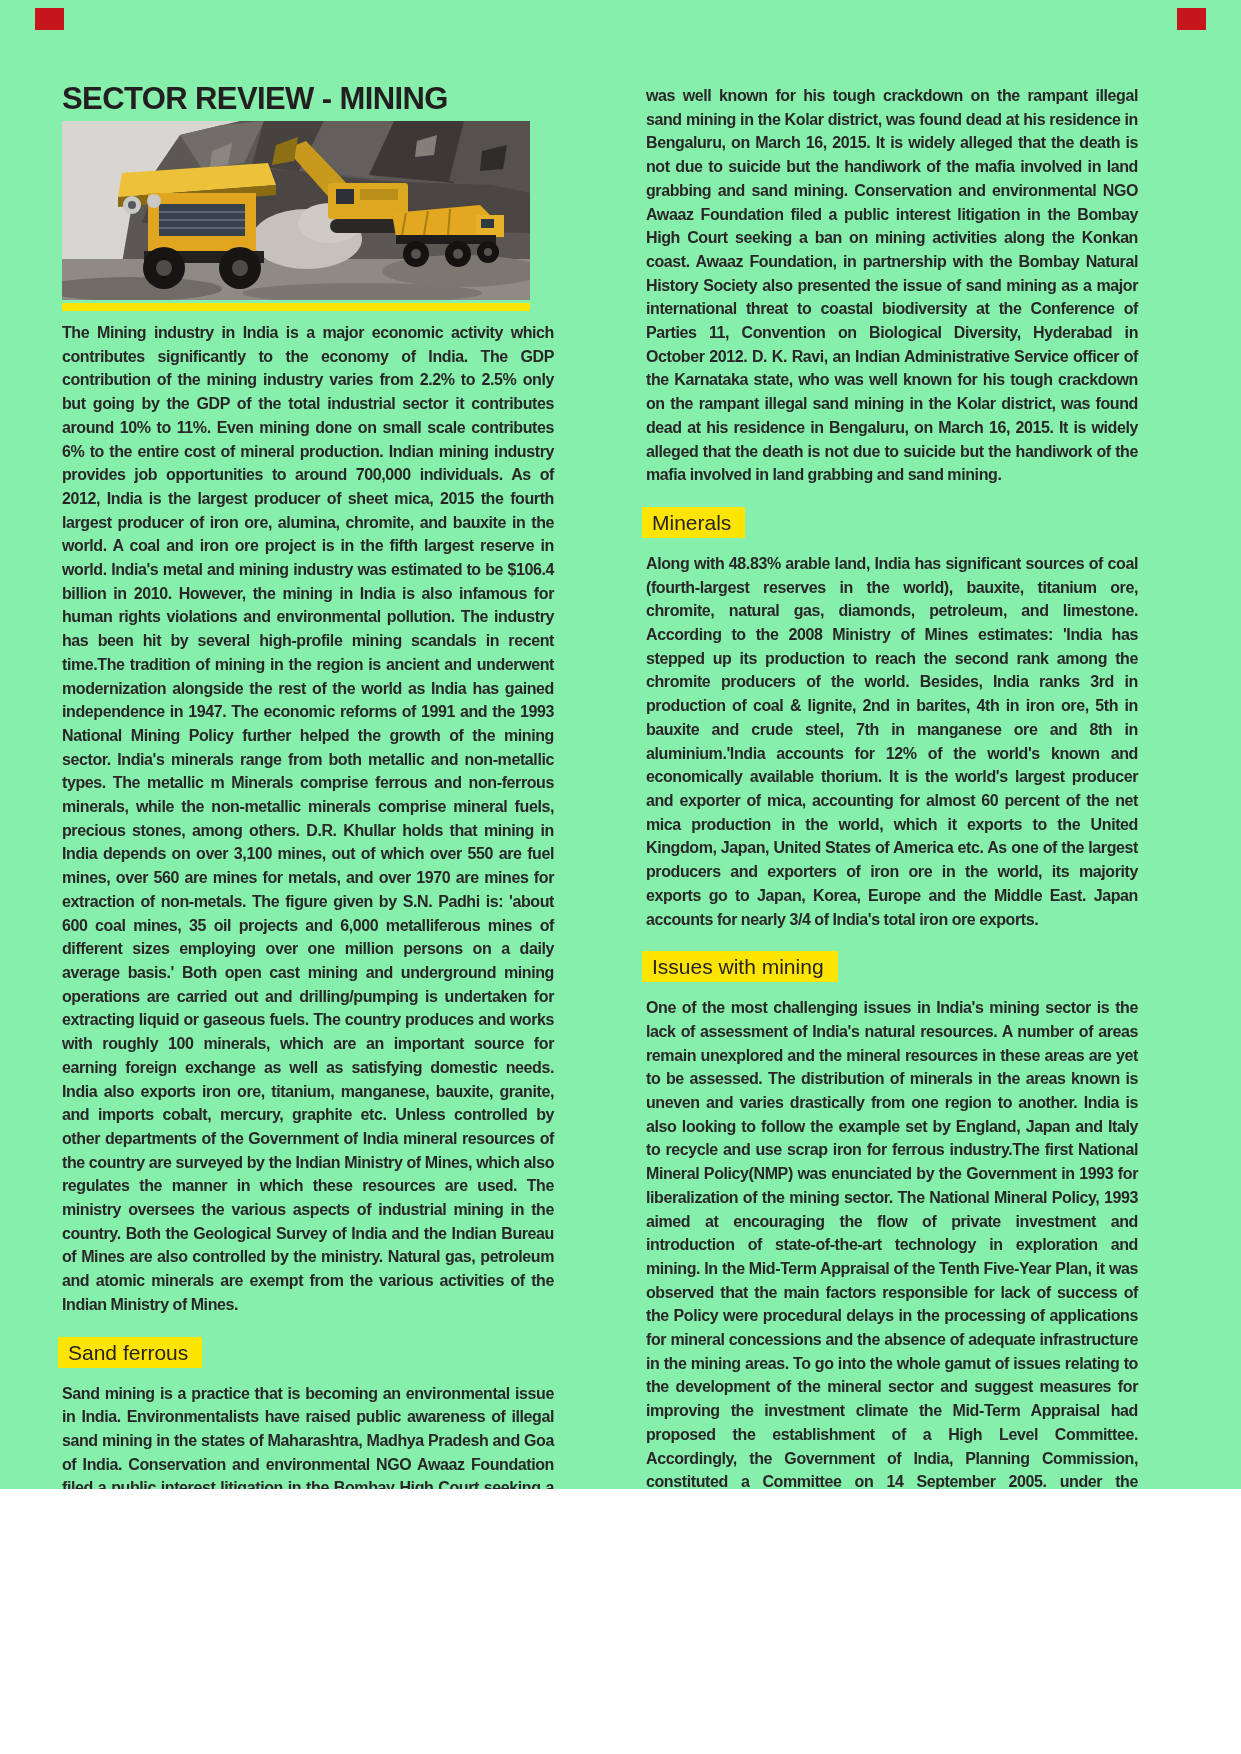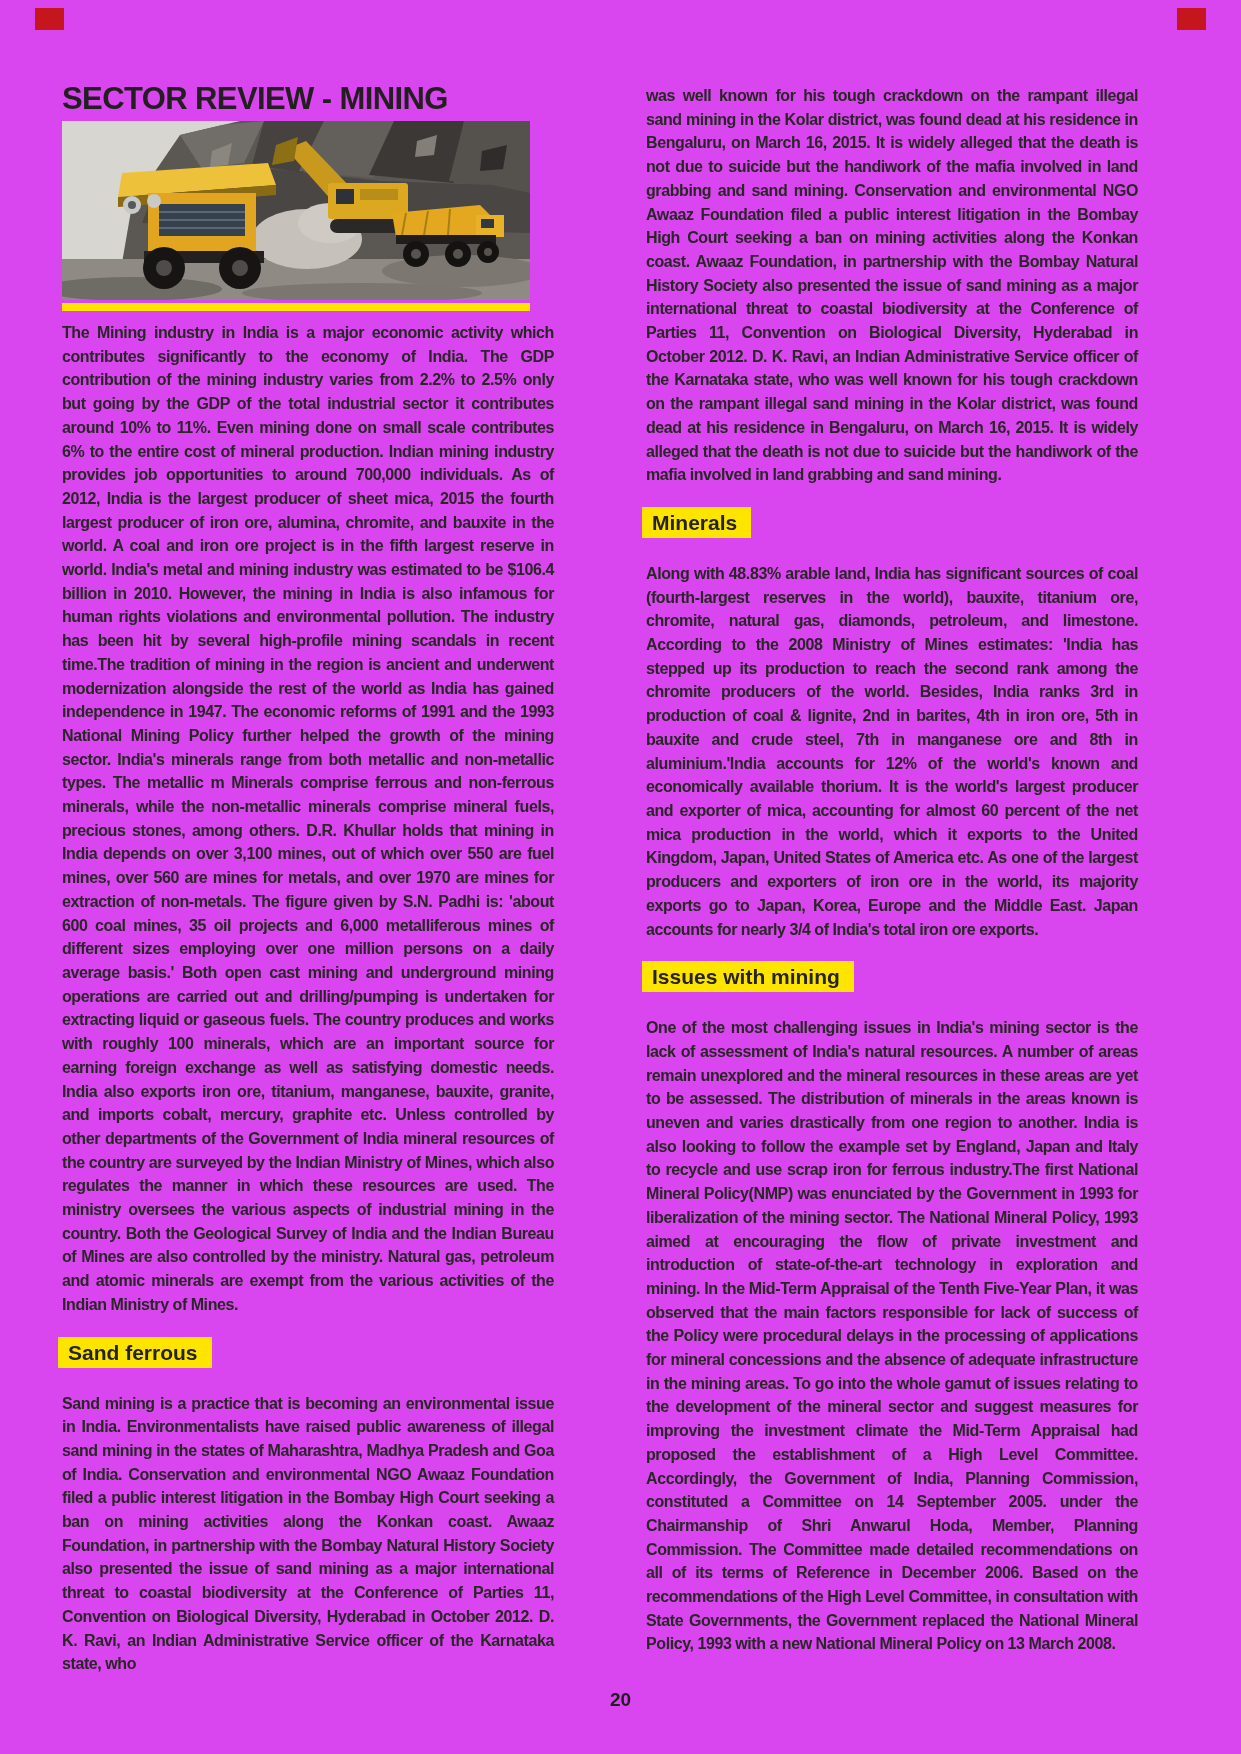--- a/index.html
+++ b/index.html
@@ -1,19 +1,19 @@
 <!DOCTYPE html>
 <html><head>
 <meta charset="utf-8">
 <style>
   html,body{margin:0;padding:0;background:#ffffff;}
   .page{
     position:relative;
-    width:1241px;height:1754px;
-    background:#d946ef;
+    width:1241px;height:1489px;
+    background:#86efac;
     font-family:"Liberation Sans", sans-serif;
     overflow:hidden;
   }
   .corner-mark{position:absolute;top:8px;width:29px;height:22px;background:#c5161d;}
   .corner-mark.left{left:35px;}
   .corner-mark.right{right:35px;}
 
   .col{position:absolute;top:84px;}
   .col-left{left:62px;width:492px;}
   .col-right{left:646px;width:492px;}
@@ -31,23 +31,23 @@
     margin:10px 0 0 0;
     font-size:16px;line-height:23.7px;font-weight:bold;
     color:#2a2627;text-align:justify;letter-spacing:-0.4px;
     word-spacing:-0.2px;
   }
   .col-right p.body.first{margin-top:0;}
 
   .section-heading{
     display:inline-block;
     background:#fde500;color:#272324;
-    font-weight:bold;font-size:21px;line-height:31px;
+    font-weight:normal;font-size:21px;line-height:31px;
     padding:0 14px 0 10px;
-    margin:20px 0 10px -4px;
+    margin:20px 0 0 -4px;
   }
   p.body.after-heading{margin-top:14px;}
 
   .page-number{
     position:absolute;top:1689px;left:0;width:100%;
     text-align:center;font-size:19px;font-weight:bold;color:#231f20;
   }
 </style>
 </head>
 <body>

